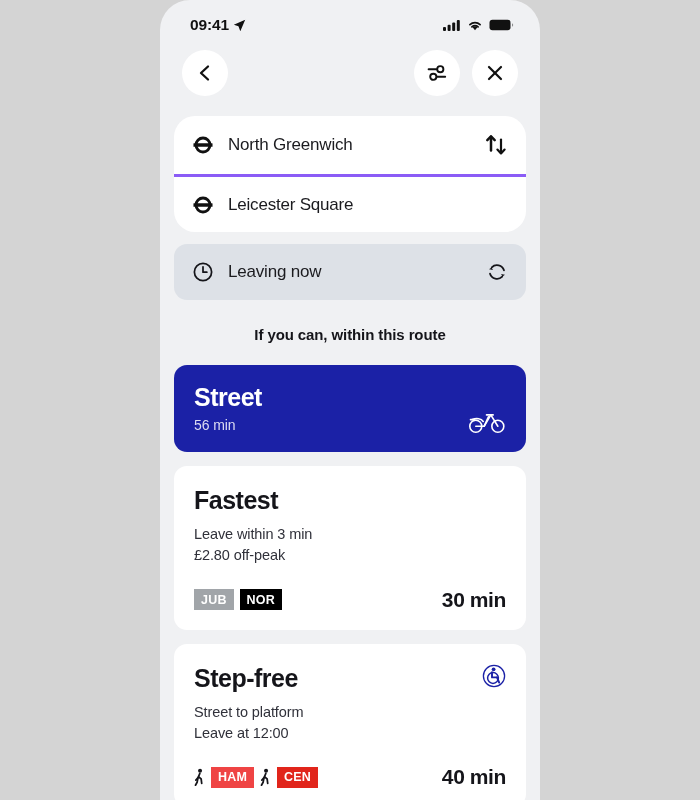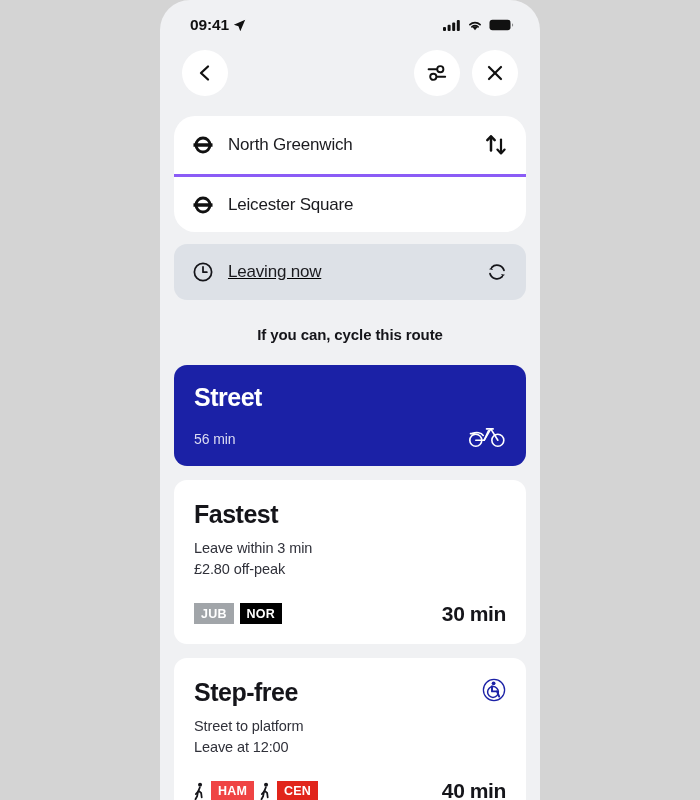--- a/index.html
+++ b/index.html
@@ -101,21 +101,20 @@
   .leaving {
     margin-top: 12px;
     background: #dde1e7;
     border-radius: 13px;
     height: 56px;
     display: flex;
     align-items: center;
     padding: 0 18px;
     gap: 14px;
     cursor: pointer;
-    text-decoration: underline;
   }
   .leaving-label {
     flex: 1;
     font-size: 17px;
     color: #1b1b1f;
     letter-spacing: -0.2px;
   }
 
   
   .promo {
@@ -154,21 +153,21 @@
 
   .route-sub {
     font-size: 14.5px;
     color: #30313a;
     line-height: 1.42;
     margin-top: 10px;
     letter-spacing: -0.1px;
   }
   .cycle .route-sub {
     color: #dcdcf2;
-    margin-top: 18px;
+    margin-top: 4px;
     font-size: 14px;
   }
 
   .cycle-inner {
     display: flex;
     align-items: flex-end;
     justify-content: space-between;
   }
 
   .route-foot {
@@ -325,21 +324,21 @@
           <path d="M19.6 10.2 A8 8 0 0 0 6.3 6.9" stroke="#15151a" stroke-width="2" fill="none" stroke-linecap="round"></path>
           <path d="M4.4 13.8 A8 8 0 0 0 17.7 17.1" stroke="#15151a" stroke-width="2" fill="none" stroke-linecap="round"></path>
           <path d="M3.3 9 L6 7 L7.6 9.9" fill="#15151a"></path>
           <path d="M20.7 15 L18 17 L16.4 14.1" fill="#15151a"></path>
         </svg>
       </span>
     </div>
 
   </div>
 
-  <div class="promo">If you can, cycle this route</div>
+  <div class="promo">If you can, within this route</div>
 
   <div class="routes">
 
     <div class="route-card cycle">
       <div class="cycle-inner">
         <div>
           <div class="route-title">Street</div>
           <div class="route-sub">56 min</div>
         </div>
         <span>

